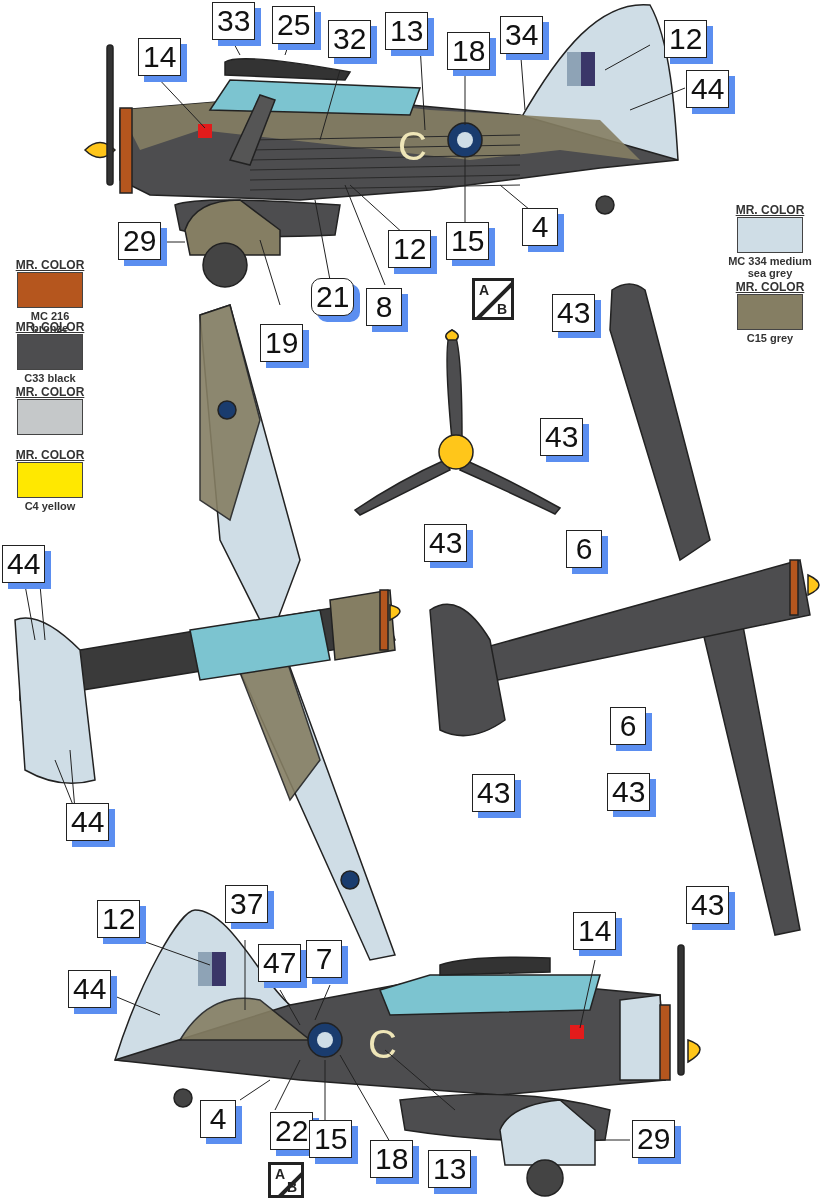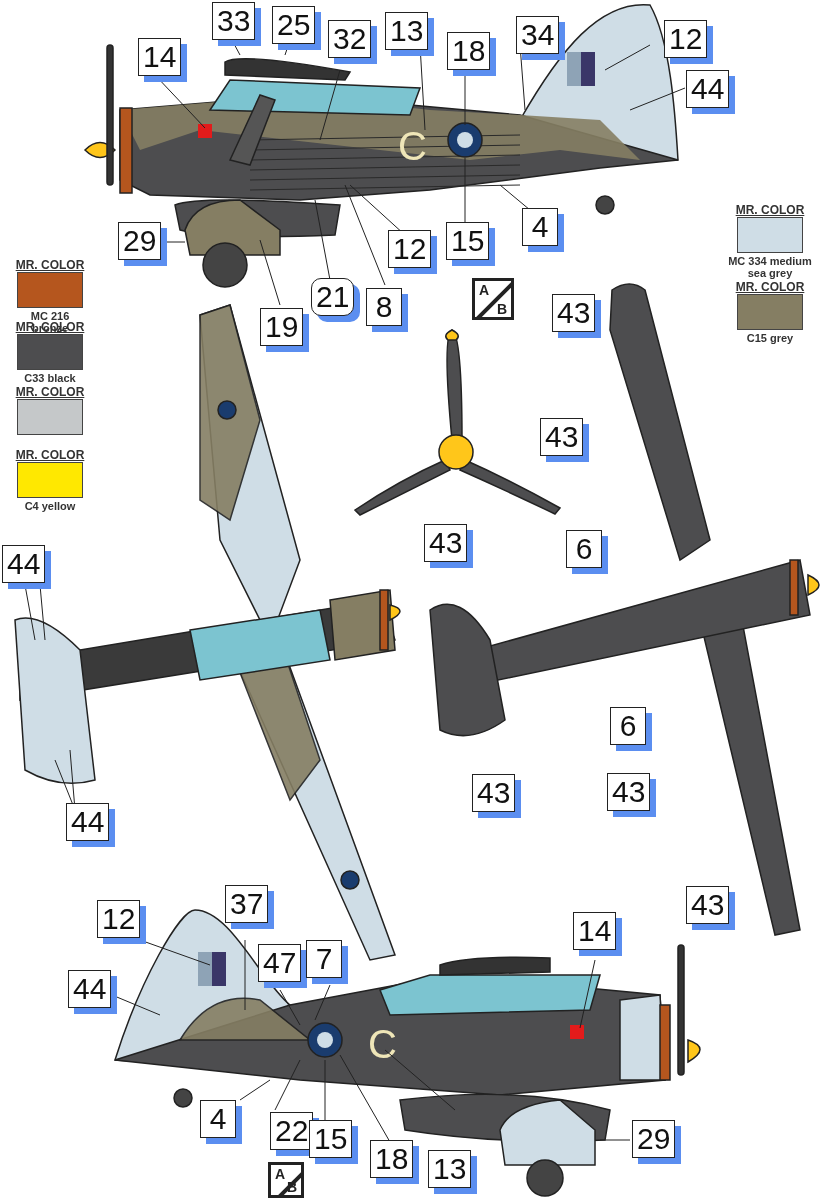--- a/index.html
+++ b/index.html
@@ -193,25 +193,25 @@
   <span class="diag"></span>
   <span class="b">B</span>
 </div>
 
 <div class="callout" style="left:138px;top:38px;">14</div>
 <div class="callout" style="left:212px;top:2px;">33</div>
 <div class="callout" style="left:272px;top:6px;">25</div>
 <div class="callout" style="left:328px;top:20px;">32</div>
 <div class="callout" style="left:385px;top:12px;">13</div>
 <div class="callout" style="left:447px;top:32px;">18</div>
-<div class="callout" style="left:516px;top:16px;">34</div>
+<div class="callout" style="left:500px;top:16px;">34</div>
 <div class="callout" style="left:664px;top:20px;">12</div>
 <div class="callout" style="left:686px;top:70px;">44</div>
 <div class="callout" style="left:118px;top:222px;">29</div>
-<div class="callout" style="left:260px;top:308px;">19</div>
+<div class="callout" style="left:260px;top:324px;">19</div>
 <div class="callout" style="left:311px;top:278px;border-radius:10px;">21</div>
 <div class="callout" style="left:366px;top:288px;">8</div>
 <div class="callout" style="left:388px;top:230px;">12</div>
 <div class="callout" style="left:446px;top:222px;">15</div>
 <div class="callout" style="left:522px;top:208px;">4</div>
 
 <div class="callout" style="left:2px;top:545px;">44</div>
 <div class="callout" style="left:66px;top:803px;">44</div>
 
 <div class="callout" style="left:552px;top:294px;">43</div>

